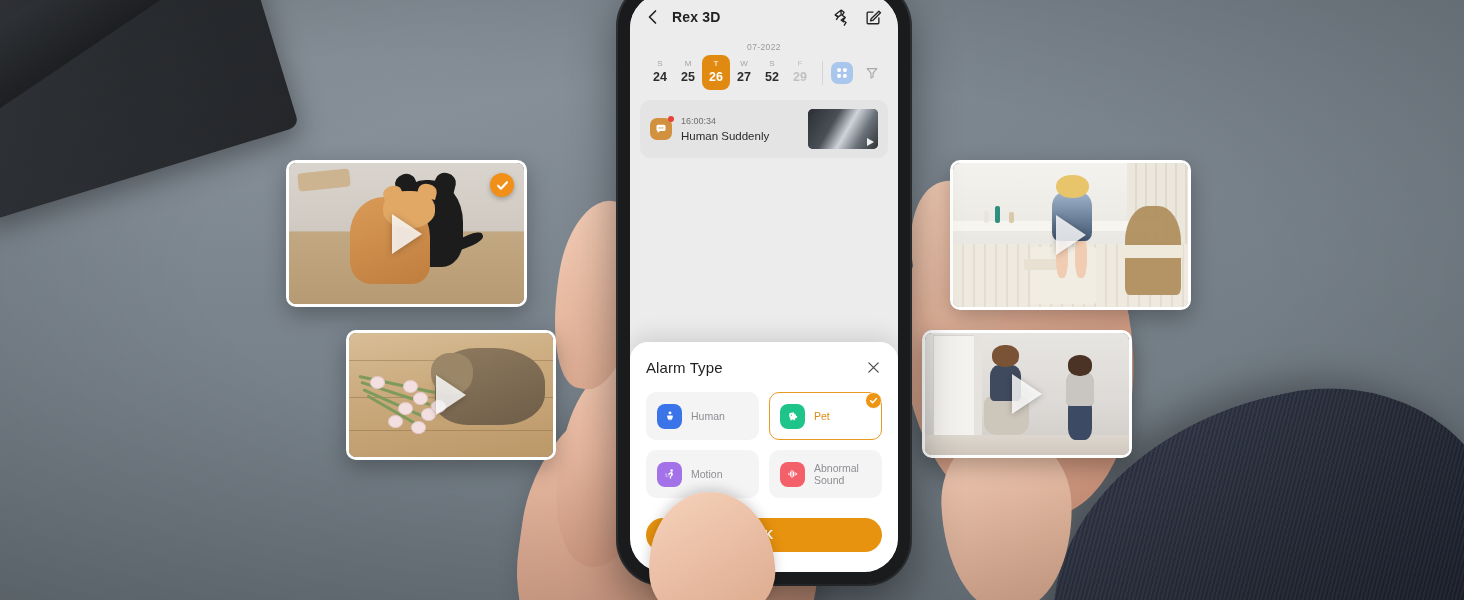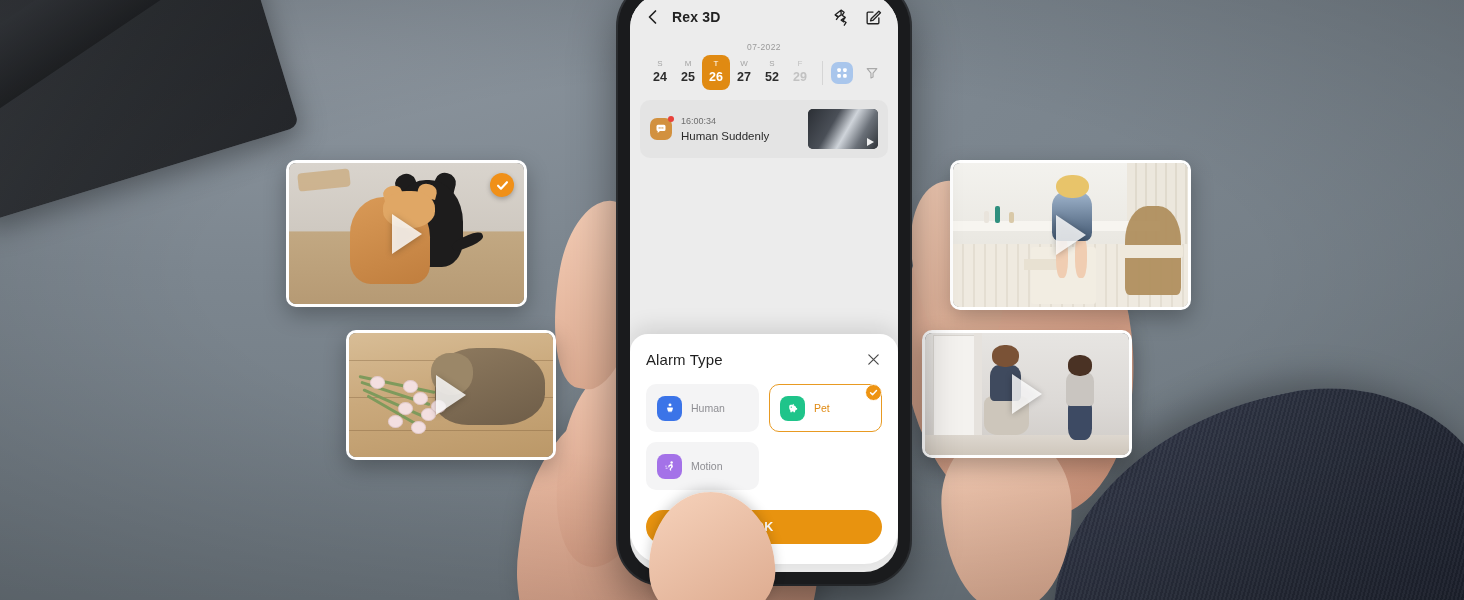--- a/index.html
+++ b/index.html
@@ -213,21 +213,21 @@
   }
   .ev-icon{width:22px;height:22px;border-radius:7px;background:#d2913f;position:relative;display:flex;align-items:center;justify-content:center;flex-shrink:0;}
   .ev-dot{position:absolute;right:-2px;top:-2px;width:6px;height:6px;border-radius:50%;background:#e8413a;}
   .ev-txt{flex:1;}
   .ev-time{font-size:9px;color:#6e6e6e;line-height:13px;}
   .ev-name{font-size:11.5px;color:#2b2b2b;line-height:16px;}
   .ev-thumb{width:70px;height:40px;border-radius:5px;overflow:hidden;position:relative;background:#3a3d42;flex-shrink:0;}
   .ev-thumb-img{position:absolute;inset:0;background:linear-gradient(120deg,#2b2f35 0%,#4a4f57 35%,#cfd4da 55%,#6a7078 75%,#2f3338 100%);}
   .ev-play{position:absolute;right:4px;bottom:3px;width:0;height:0;border-left:7px solid rgba(255,255,255,.9);border-top:4.5px solid transparent;border-bottom:4.5px solid transparent;}
   .modal{
-    position:absolute;left:0;right:0;bottom:8px;
+    position:absolute;left:0;right:0;bottom:0;
     background:#fff;border-radius:18px 18px 34px 34px;
     padding:16px 16px 20px;
     box-shadow:0 -6px 22px rgba(0,0,0,.12);
   }
   .modal-head{display:flex;align-items:center;margin-bottom:16px;}
   .modal-title{font-size:15px;color:#1f1f1f;flex:1;letter-spacing:.1px;}
   .close-btn{width:18px;height:18px;cursor:pointer;display:flex;align-items:center;justify-content:center;}
 
   .type-grid{display:grid;grid-template-columns:1fr 1fr;gap:10px;}
   .type-card{
@@ -505,20 +505,28 @@
           <div class="type-ic" style="background:#a472e8">
             <svg viewBox="0 0 14 14" width="12" height="12" fill="#fff">
               <circle cx="8.9" cy="2.9" r="1.4"></circle>
               <path d="M8.2 4.6L5.4 6.1l-.6 2.4 1.4.3.4-1.5 1.5-.7.3 1.6-2 2.2.9 2.1 1.3-.6-.5-1.3 2.3-2.4-.5-2.9z"></path>
               <path d="M4.2 8.9H1.9v1.1h2.3zM3.2 6.7H1.4v1h1.8z"></path>
             </svg>
           </div>
           <div class="type-label">Motion</div>
         </div>
 
+        <div class="type-card">
+          <div class="type-ic" style="background:#f4606a">
+            <svg viewBox="0 0 14 14" width="12" height="12" fill="none" stroke="#fff" stroke-width="1.1" stroke-linecap="round">
+              <path d="M2.2 6.2v1.6M4 4.6v4.8M5.8 2.8v8.4M7.6 4.2v5.6M9.4 5.4v3.2M11.2 6.3v1.4"></path>
+            </svg>
+          </div>
+          <div class="type-label">Abnormal Sound</div>
+        </div>
       </div>
 
       <button class="ok-btn">OK</button>
     </div>
 
   </div>
 </div>
 
 <div class="front-finger ff1"></div>
 

